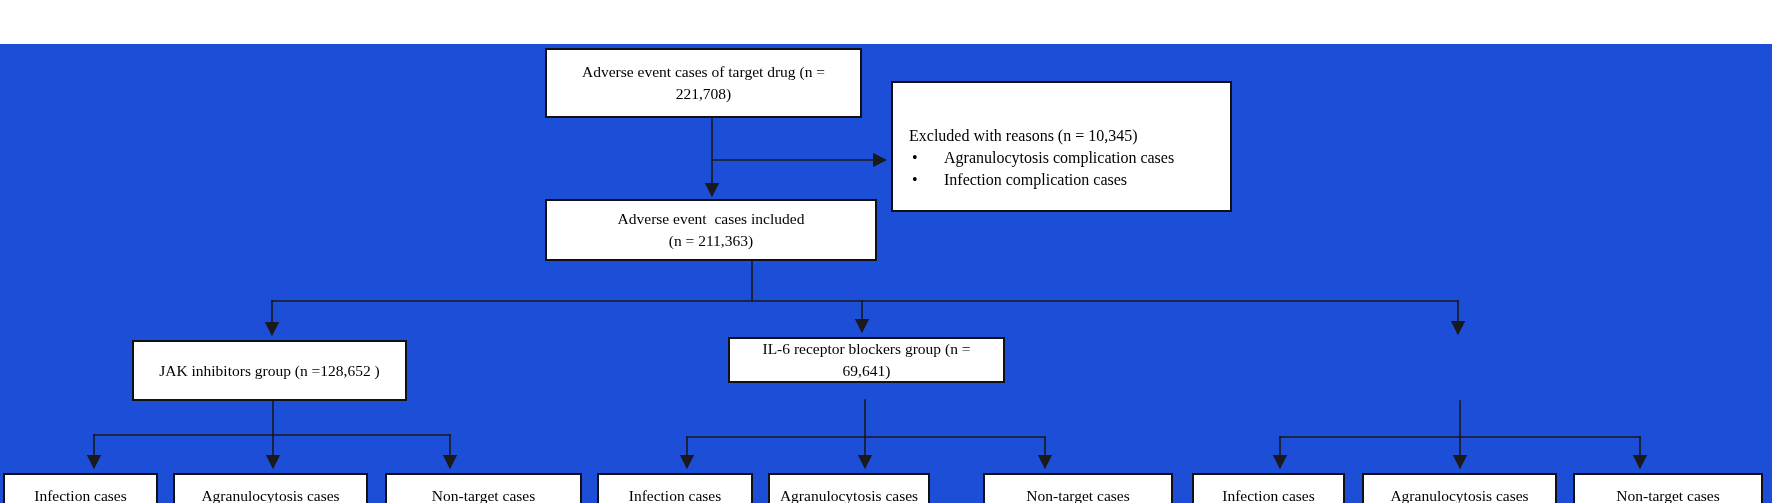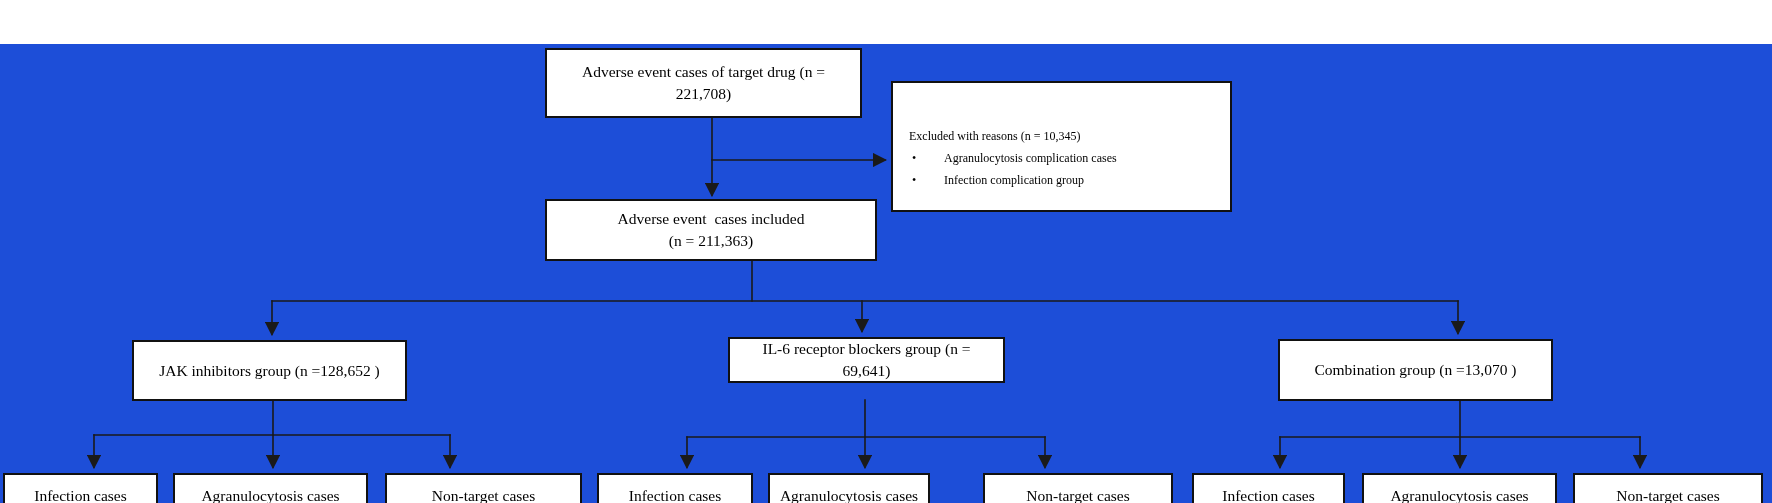--- a/index.html
+++ b/index.html
@@ -54,21 +54,21 @@
   #child-box-0-2 { left: 385px;  top: 429px; width: 197px; height: 68px; }
   #child-box-1-0 { left: 597px;  top: 429px; width: 156px; height: 68px; }
   #child-box-1-1 { left: 768px;  top: 429px; width: 162px; height: 68px; }
   #child-box-1-2 { left: 983px;  top: 429px; width: 190px; height: 68px; }
   #child-box-2-0 { left: 1192px; top: 429px; width: 153px; height: 68px; }
   #child-box-2-1 { left: 1362px; top: 429px; width: 195px; height: 68px; }
   #child-box-2-2 { left: 1573px; top: 429px; width: 190px; height: 68px; }
   
   .excl-inner {
     padding: 42px 10px 0 16px;
-    font-size: 12px;
+    font-size: 16px;
     line-height: 22px;
   }
   .excl-title { white-space: pre-wrap; }
   .bullet-row { display: flex; }
   .bullet-glyph {
     width: 35px;
     flex: 0 0 35px;
     padding-left: 3px;
     box-sizing: border-box;
   }
@@ -124,39 +124,36 @@
 
   <div class="box" id="excluded-box">
     <div class="excl-inner">
       <div class="excl-title">Excluded with reasons (n = 10,345)</div>
       <div class="bullet-row">
         <span class="bullet-glyph">•</span>
         <span class="bullet-text">Agranulocytosis complication cases</span>
       </div>
       <div class="bullet-row">
         <span class="bullet-glyph">•</span>
-        <span class="bullet-text">Infection complication group</span>
+        <span class="bullet-text">Infection complication cases</span>
       </div>
     </div>
   </div>
 
   <div class="box" id="included-box">
     <div class="box-label">Adverse event  cases included
 (n = 211,363)</div>
   </div>
 
   <div class="box" id="group-box-0">
     <div class="box-label">JAK inhibitors group (n =128,652 )</div>
   </div>
   <div class="box" id="group-box-1">
     <div class="box-label">IL-6 receptor blockers group (n =
 69,641)</div>
-  </div>
-  <div class="box" id="group-box-2">
-    <div class="box-label">Combination group (n =13,070 )</div>
   </div>
 
   <div class="box" id="child-box-0-0">
     <div class="box-label">Infection cases
 (n =28,269 )</div>
   </div>
   <div class="box" id="child-box-0-1">
     <div class="box-label">Agranulocytosis cases
 (n =2,319 )</div>
   </div>

